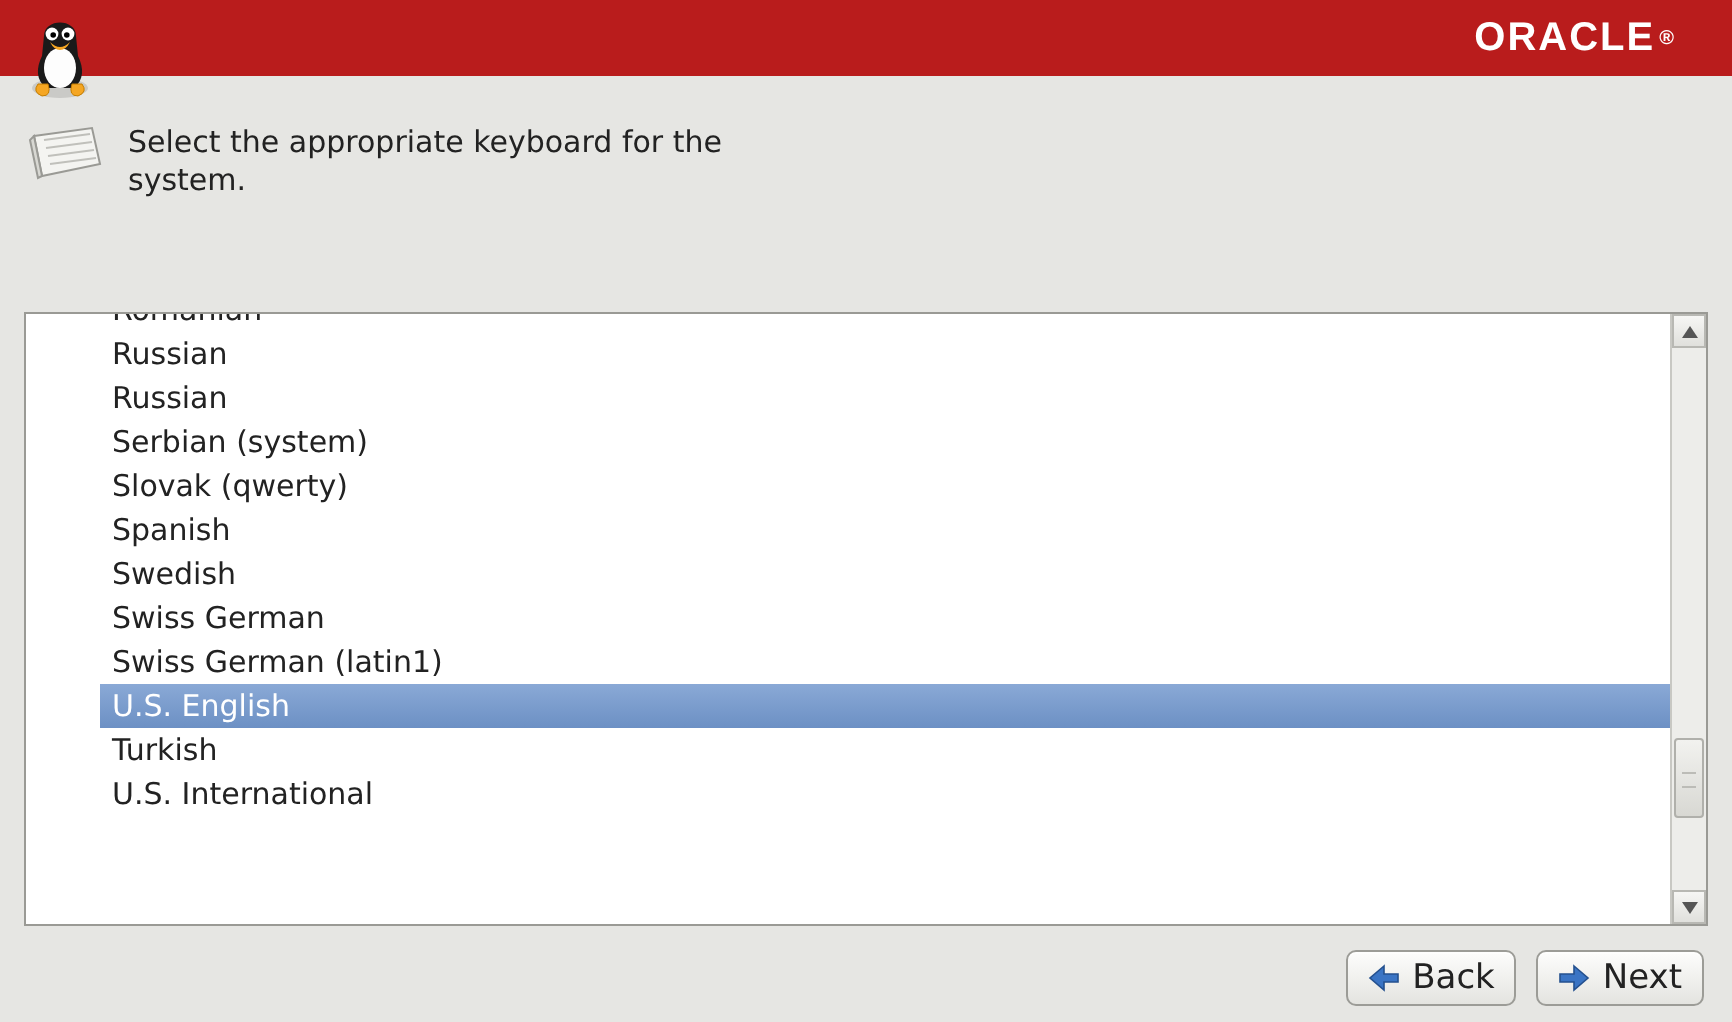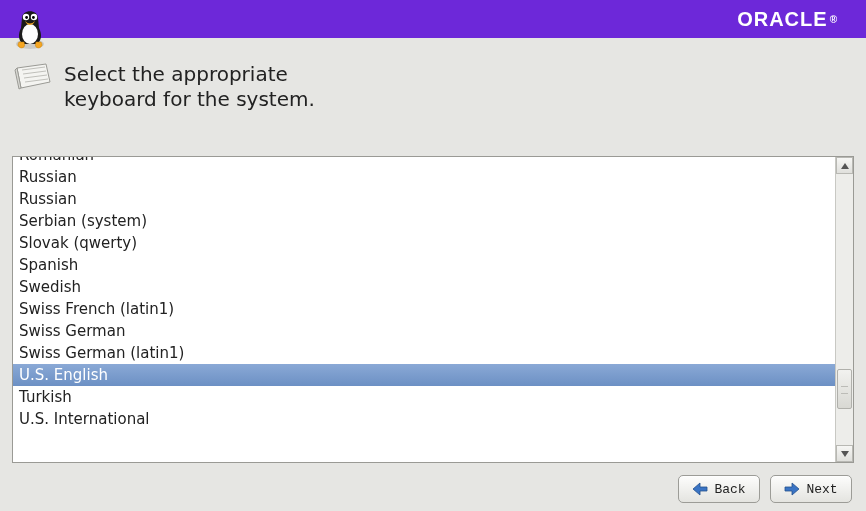--- a/index.html
+++ b/index.html
@@ -7,21 +7,21 @@
       width: 866px;
       height: 511px;
       font-family: "DejaVu Sans", "Liberation Sans", Arial, sans-serif;
       font-size: 13px;
       background: #e6e6e3;
       overflow: hidden;
       position: relative;
     }
     .header-bar {
       height: 38px;
-      background: #6d28d9;
+      background: #b91c1c;
       display: flex;
       align-items: center;
       justify-content: flex-end;
       padding-right: 28px;
       position: relative;
     }
     .header-logo {
       color: #fff;
       font-family: Arial, sans-serif;
       font-weight: bold;
@@ -56,21 +56,21 @@
       align-items: flex-start;
       padding: 24px 14px 10px 14px;
       gap: 12px;
     }
     .kbd-icon {
       width: 38px;
       height: 30px;
       flex-shrink: 0;
     }
     .instruction-text {
-      font-size: 20px;
+      font-size: 15px;
       color: #222;
       line-height: 1.25;
       max-width: 310px;
     }
     .list-wrap {
       position: absolute;
       left: 12px;
       right: 12px;
       top: 118px;
       bottom: 48px;
@@ -89,20 +89,21 @@
       right: 0;
       top: -13px; 
     }
     .list-item {
       padding: 1px 6px 1px 6px;
       font-size: 15px;
       color: #222;
       line-height: 20px;
       cursor: default;
       user-select: none;
+      margin-left: 37px;
     }
     .list-item.selected {
       background: linear-gradient(#8aa9d6, #6c90c4);
       color: #fff;
     }
     .scrollbar {
       width: 18px;
       background: #ededea;
       border-left: 1px solid #c8c8c3;
       display: flex;
@@ -157,26 +158,25 @@
     .btn {
       min-width: 82px;
       height: 28px;
       background: linear-gradient(#fdfdfc, #e4e4e0);
       border: 1px solid #9c9c97;
       border-radius: 5px;
       display: flex;
       align-items: center;
       justify-content: center;
       gap: 6px;
-      font-size: 13px;
+      font-size: 17px;
       color: #222;
       cursor: pointer;
       padding: 0 10px;
       box-shadow: 0 1px 0 rgba(255,255,255,0.6) inset;
-      font-family: Liberation Mono, monospace;
     }
     .btn svg { flex-shrink: 0; }
   </style>
 </head>
 <body>
 
 <div class="header-bar">
   <div class="header-logo">
     <span>ORACLE</span>
       <span class="reg">®</span>
@@ -217,21 +217,20 @@
   <div class="list-wrap">
     <div class="list-viewport">
       <div class="list-inner" id="list-inner">
           <div class="list-item">Romanian</div>
           <div class="list-item">Russian</div>
           <div class="list-item">Russian</div>
           <div class="list-item">Serbian (system)</div>
           <div class="list-item">Slovak (qwerty)</div>
           <div class="list-item">Spanish</div>
           <div class="list-item">Swedish</div>
-          <div class="list-item">Swiss French (latin1)</div>
           <div class="list-item">Swiss German</div>
           <div class="list-item">Swiss German (latin1)</div>
           <div class="list-item selected">U.S. English</div>
           <div class="list-item">Turkish</div>
           <div class="list-item">U.S. International</div>
         </div>
     </div>
     <div class="scrollbar">
       <div class="sb-btn">
         <svg width="8" height="6" viewBox="0 0 8 6">

